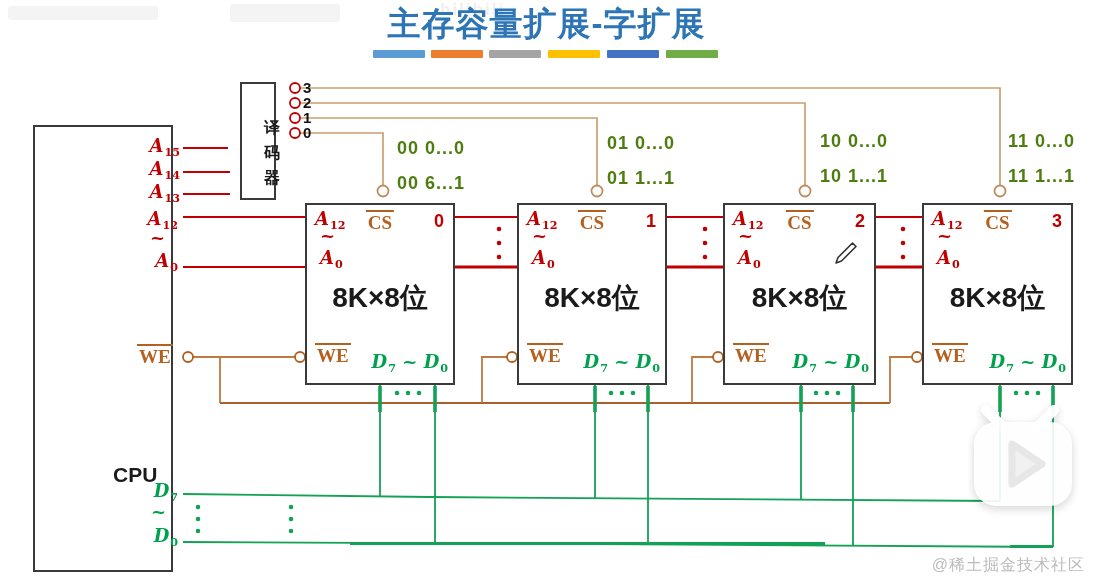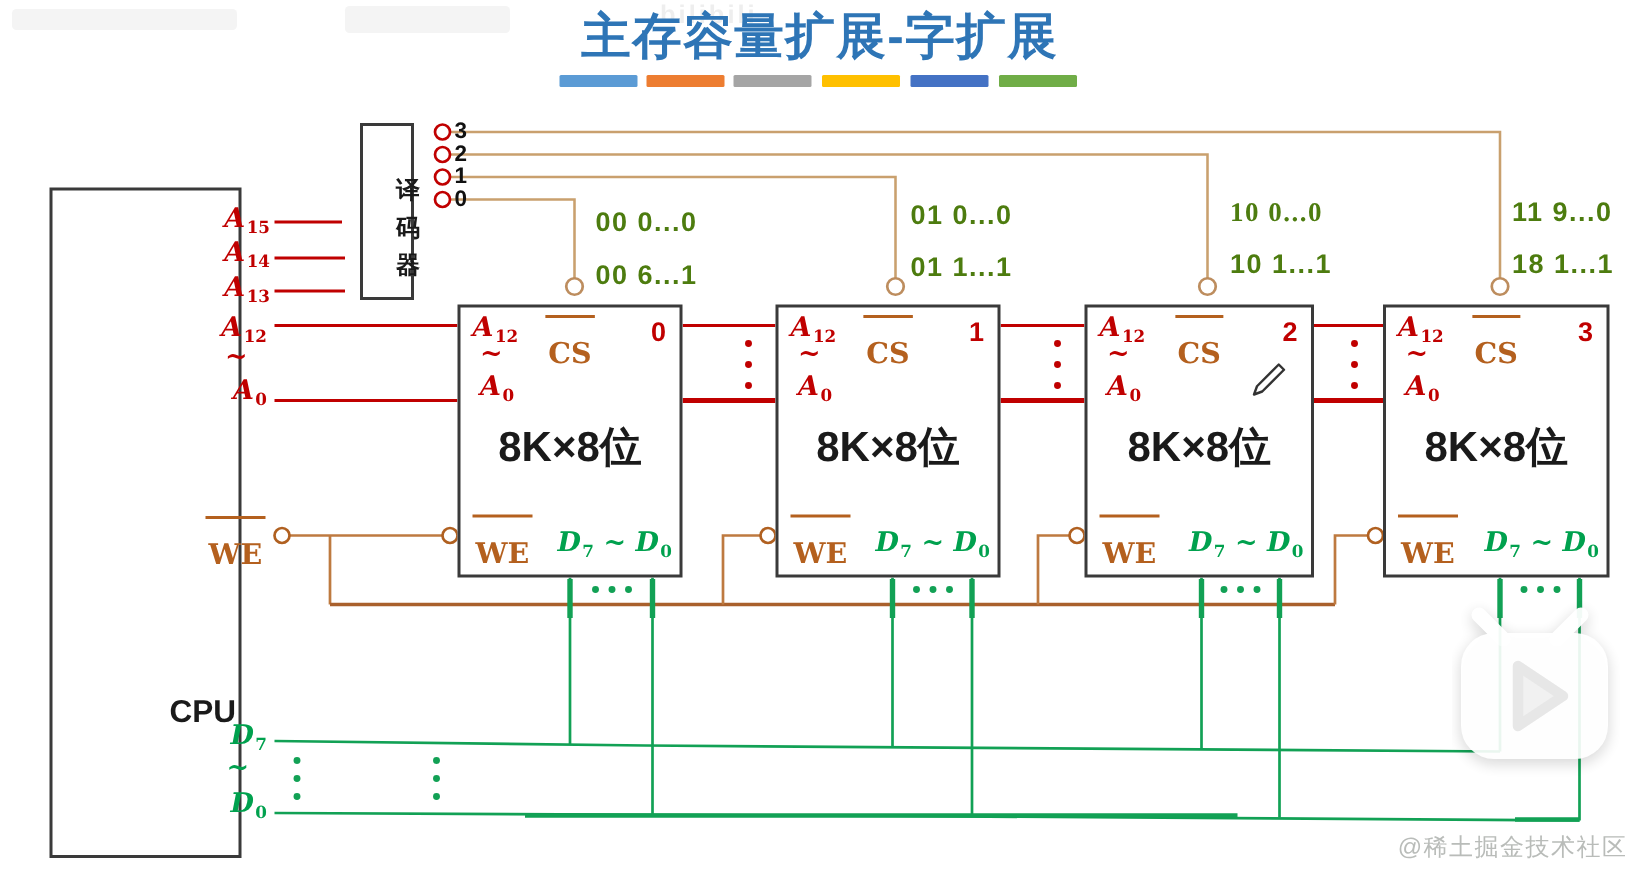--- a/index.html
+++ b/index.html
@@ -6,21 +6,21 @@
   .stage{position:relative;width:1093px;height:580px;background:#ffffff;overflow:hidden;
          font-family:"Liberation Sans","DejaVu Sans",sans-serif;}
   .abs{position:absolute;}
   svg{display:block;}
   
   .math{font-family:"DejaVu Serif","Liberation Serif",serif;font-style:italic;font-weight:bold;}
   .math sub{font-size:0.62em;font-style:normal;vertical-align:-4px;margin-left:1px;}
   .red{color:#C00000;}
   .green{color:#00A14E;}
   .ctrl{font-family:"DejaVu Serif","Liberation Serif",serif;font-weight:bold;color:#B4601E;}
-  .ovl{display:inline-block;border-top:2px solid currentColor;padding:15px 2px 0 2px;line-height:1.02;}
+  .ovl{display:inline-block;border-top:2px solid currentColor;padding:1px 2px 0 2px;line-height:1.02;font-family:Liberation Serif, serif;}
   
   .page-title{left:0;right:0;top:2px;text-align:center;font-size:33px;font-weight:bold;color:#2E75B6;letter-spacing:1px;}
   .bar{position:absolute;top:50px;height:8px;width:52px;border-radius:1px;}
   
   .box{position:absolute;border:2px solid #3a3a3a;background:#fff;box-sizing:border-box;}
   .cpu-label{left:78px;top:336px;font-size:21px;font-weight:600;color:#1a1a1a;}
   .dec-label{font-size:16px;font-weight:600;color:#1a1a1a;width:18px;line-height:1.55;word-break:break-all;
              position:absolute;left:21px;top:32px;text-align:center;}
   
   .chip{position:absolute;border:2px solid #3a3a3a;background:#fff;box-sizing:border-box;height:182px;top:203px;}
@@ -157,21 +157,21 @@
         <circle cx="1038" cy="393" r="2.3"></circle>
       <circle cx="198" cy="507" r="2.3"></circle>
         <circle cx="198" cy="519" r="2.3"></circle>
         <circle cx="198" cy="531" r="2.3"></circle>
       <circle cx="291" cy="507" r="2.3"></circle>
         <circle cx="291" cy="519" r="2.3"></circle>
         <circle cx="291" cy="531" r="2.3"></circle>
     </g>
   </svg>
 
-  <div class="box" style="left:33px;top:125px;width:128px;height:447px;text-decoration:underline;">
+  <div class="box" style="left:33px;top:125px;width:140px;height:447px;text-decoration:underline;">
     <div class="abs cpu-label">CPU</div>
   </div>
 
   <div class="pin math red" style="left:140px;top:135px;width:40px;text-align:right;"><span>A</span><sub>15</sub></div>
   <div class="pin math red" style="left:140px;top:158px;width:40px;text-align:right;"><span>A</span><sub>14</sub></div>
   <div class="pin math red" style="left:140px;top:181px;width:40px;text-align:right;"><span>A</span><sub>13</sub></div>
   <div class="pin math red" style="left:138px;top:208px;width:40px;text-align:right;"><span>A</span><sub>12</sub></div>
   <div class="pin math red" style="left:150px;top:227px;">~</div>
   <div class="pin math red" style="left:145px;top:250px;width:33px;text-align:right;"><span>A</span><sub>0</sub></div>
   <div class="pin ctrl" style="left:137px;top:344px;font-size:19px;"><span class="ovl">WE</span></div>
@@ -184,24 +184,24 @@
   </div>
   <div class="outnum" style="left:303px;top:79px;">3</div>
   <div class="outnum" style="left:303px;top:94px;">2</div>
   <div class="outnum" style="left:303px;top:109px;">1</div>
   <div class="outnum" style="left:303px;top:124px;">0</div>
 
   <div class="sel" style="left:397px;top:138px;">00 0...0</div>
   <div class="sel" style="left:397px;top:173px;">00 6...1</div>
   <div class="sel" style="left:607px;top:133px;">01 0...0</div>
   <div class="sel" style="left:607px;top:168px;">01 1...1</div>
-  <div class="sel" style="left:820px;top:131px;font-family:Liberation Serif, serif;">10 0...0</div>
+  <div class="sel" style="left:820px;top:131px;">10 0...0</div>
   <div class="sel" style="left:820px;top:166px;">10 1...1</div>
-  <div class="sel" style="left:1008px;top:131px;">11 9...0</div>
-  <div class="sel" style="left:1008px;top:166px;">18 1...1</div>
+  <div class="sel" style="left:1008px;top:131px;">11 0...0</div>
+  <div class="sel" style="left:1008px;top:166px;">11 1...1</div>
 
   <div class="chip" style="left:305px;width:150px;">
     <div class="ahi math red"><span>A</span><sub>12</sub></div>
     <div class="tld math red">~</div>
     <div class="alo math red"><span>A</span><sub>0</sub></div>
     <div class="cs ctrl"><span class="ovl">CS</span></div>
     <div class="num">0</div>
     <div class="cap">8K×8位</div>
     <div class="we ctrl"><span class="ovl">WE</span></div>
     <div class="dr math green"><span>D</span><sub>7</sub> <span>~</span> <span>D</span><sub>0</sub></div>

